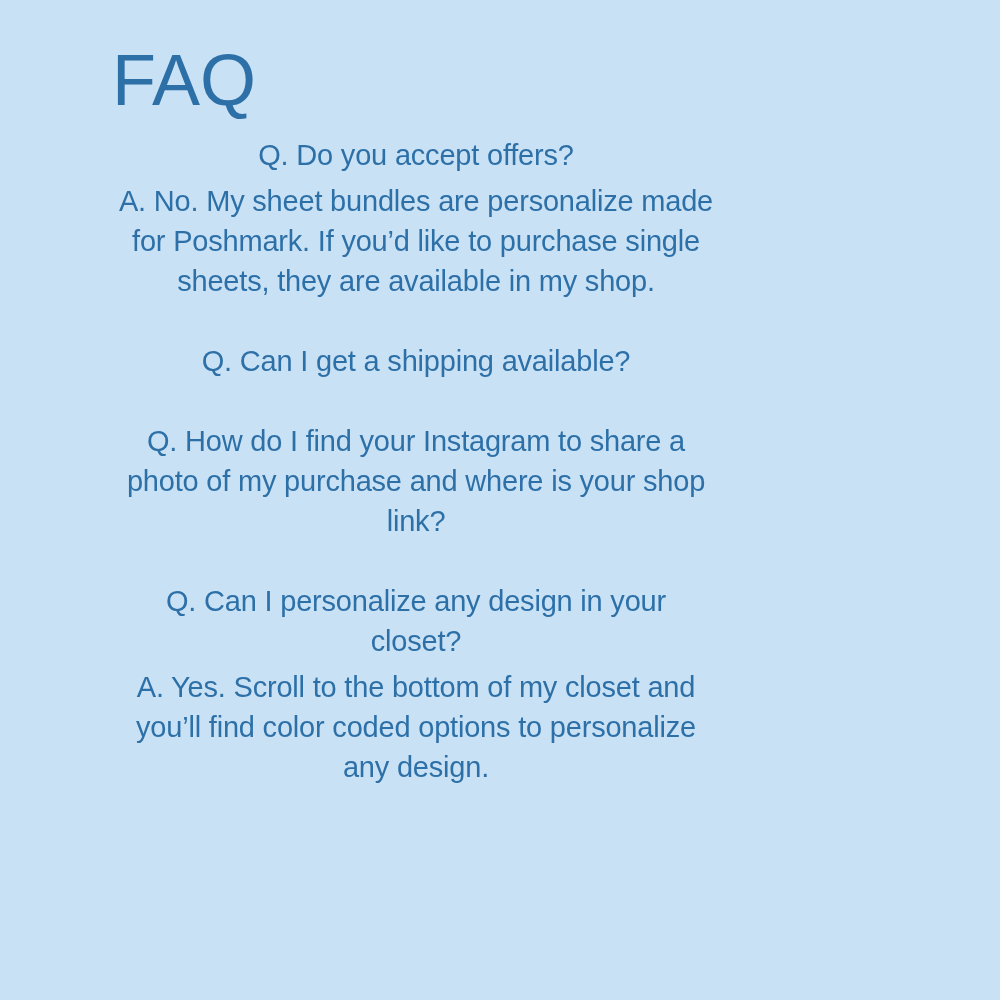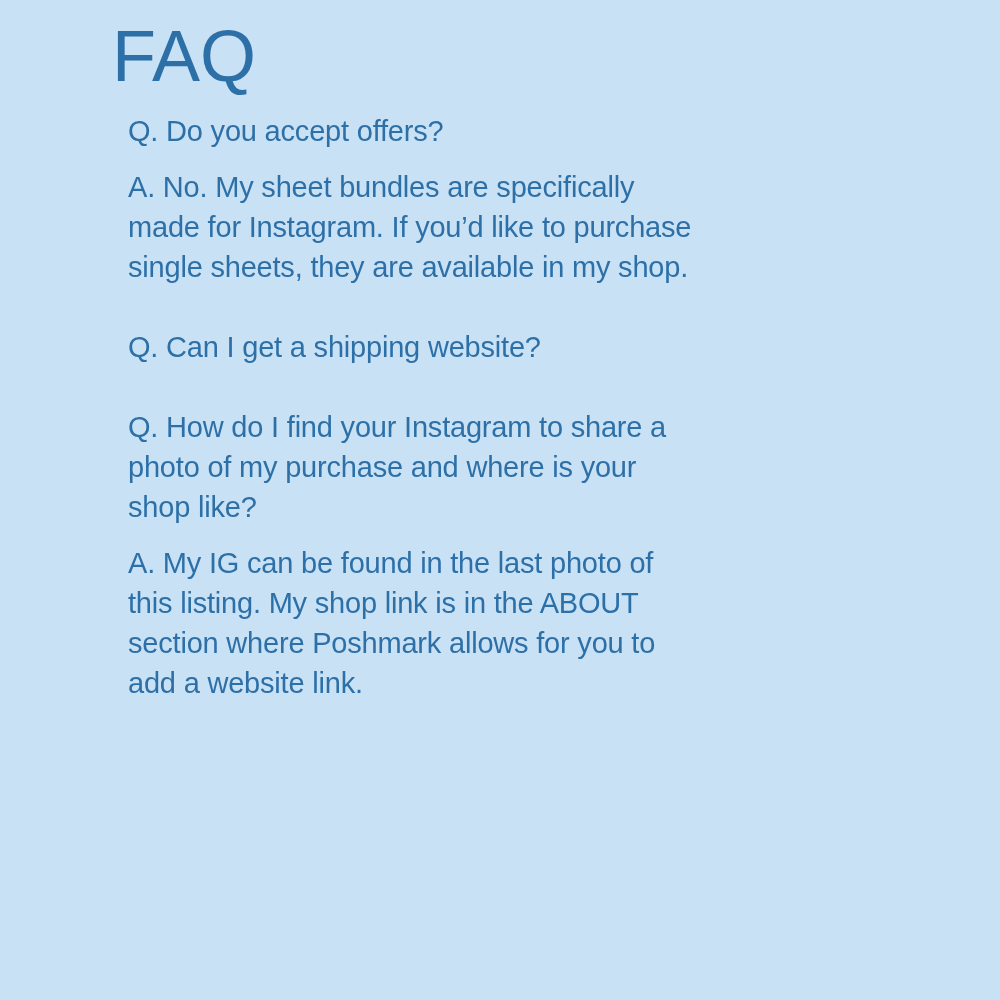--- a/index.html
+++ b/index.html
@@ -7,58 +7,62 @@
     padding: 0;
     width: 1000px;
     height: 1000px;
     background: #c9e1f4;
     overflow: hidden;
   }
   .page {
     box-sizing: border-box;
     width: 808px;
     height: 1000px;
-    padding: 20px 88px 0 112px;
+    padding: 44px 88px 0 112px;
     font-family: "Liberation Sans", sans-serif;
     color: #2d70a8;
   }
   .title {
     margin: 0 0 19px 0;
     font-size: 72px;
     line-height: 72px;
     font-weight: normal;
     letter-spacing: 0;
     color: #2d70a8;
   }
   .faq-item {
     margin: 0 0 40px 0;
   }
   .faq-item p {
-    margin: 16px;
+    margin: 6px;
     font-size: 29px;
     line-height: 40px;
     letter-spacing: -0.2px;
+    text-align: center;
   }
 </style>
 </head>
 <body>
 
 <div class="page">
   <h1 class="title">FAQ</h1>
 
   <section class="faq-item">
     <p>Q. Do you accept offers?</p>
-    <p>A. No. My sheet bundles are specifically made for Instagram. If you’d like to purchase single sheets, they are available in my shop.</p>
+    <p>A. No. My sheet bundles are personalize made for Poshmark. If you’d like to purchase single sheets, they are available in my shop.</p>
   </section>
 
   <section class="faq-item">
-    <p>Q. Can I get a shipping website?</p>
+    <p>Q. Can I get a shipping available?</p>
   </section>
 
   <section class="faq-item">
-    <p>Q. How do I find your Instagram to share a photo of my purchase and where is your shop like?</p>
-    <p>A. My IG can be found in the last photo of this listing. My shop link is in the ABOUT section where Poshmark allows for you to add a website link.</p>
+    <p>Q. How do I find your Instagram to share a photo of my purchase and where is your shop link?</p>
   </section>
 
+  <section class="faq-item">
+    <p>Q. Can I personalize any design in your closet?</p>
+    <p>A. Yes. Scroll to the bottom of my closet and you’ll find color coded options to personalize any design.</p>
+  </section>
 
   <section class="faq-item">
   </section>
 </div>
 
 </body></html>

